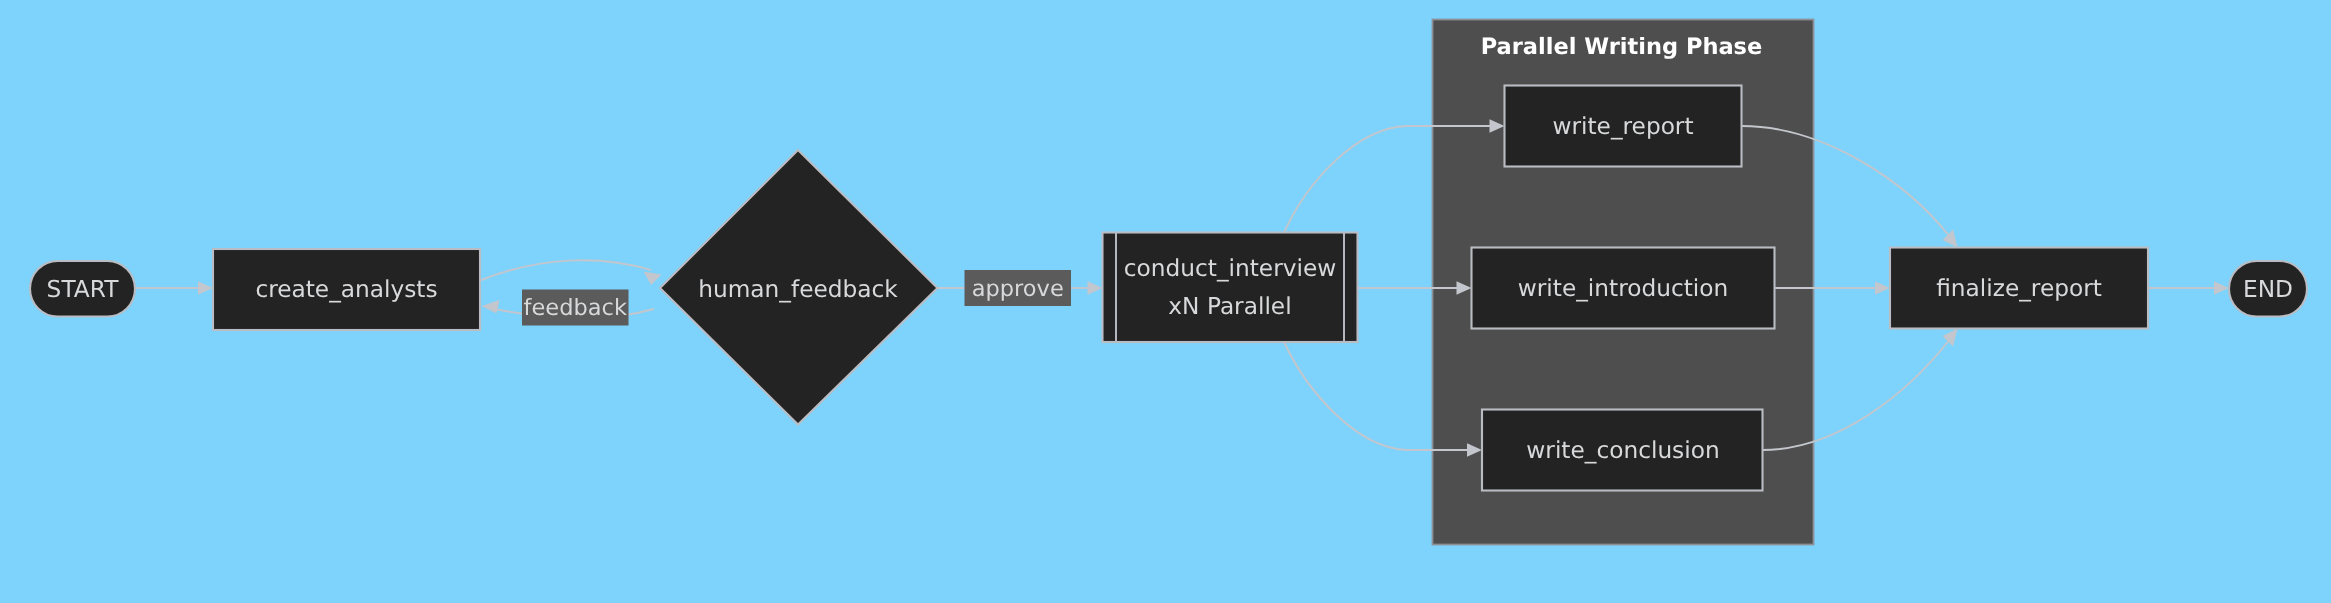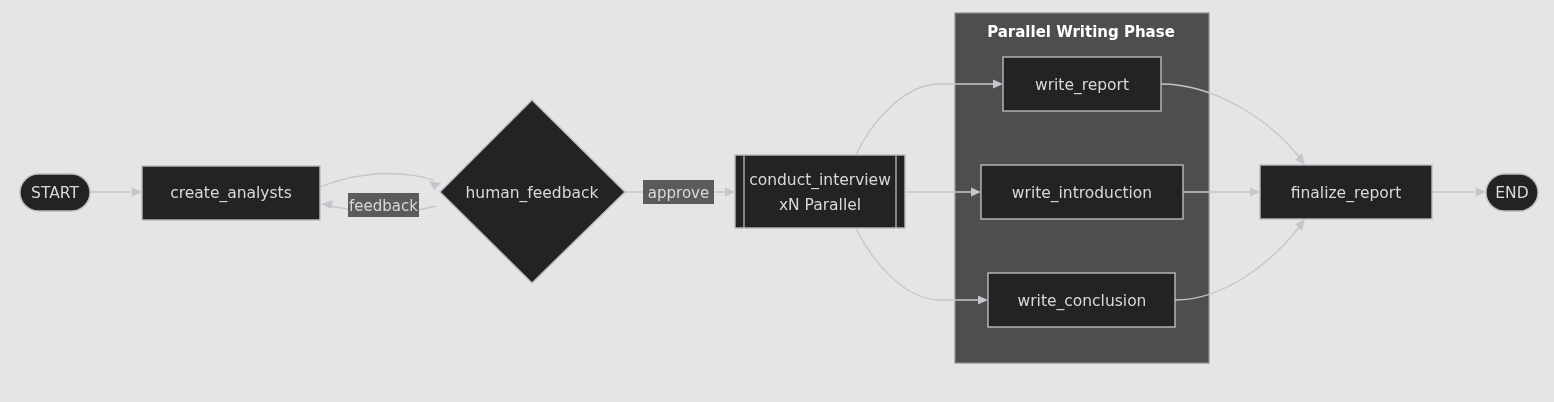--- a/index.html
+++ b/index.html
@@ -10,21 +10,21 @@
   body {
     width: 1554px;
     height: 402px;
     overflow: hidden;
     font-family: "DejaVu Sans", "Liberation Sans", sans-serif;
   }
   #canvas {
     position: relative;
     width: 1554px;
     height: 402px;
-    background: #e5e5e5;
+    background: #7dd3fc;
   }
   svg.layer {
     position: absolute;
     left: 0;
     top: 0;
     width: 1554px;
     height: 402px;
   }
   .node-text {
     fill: #d8d9db;

